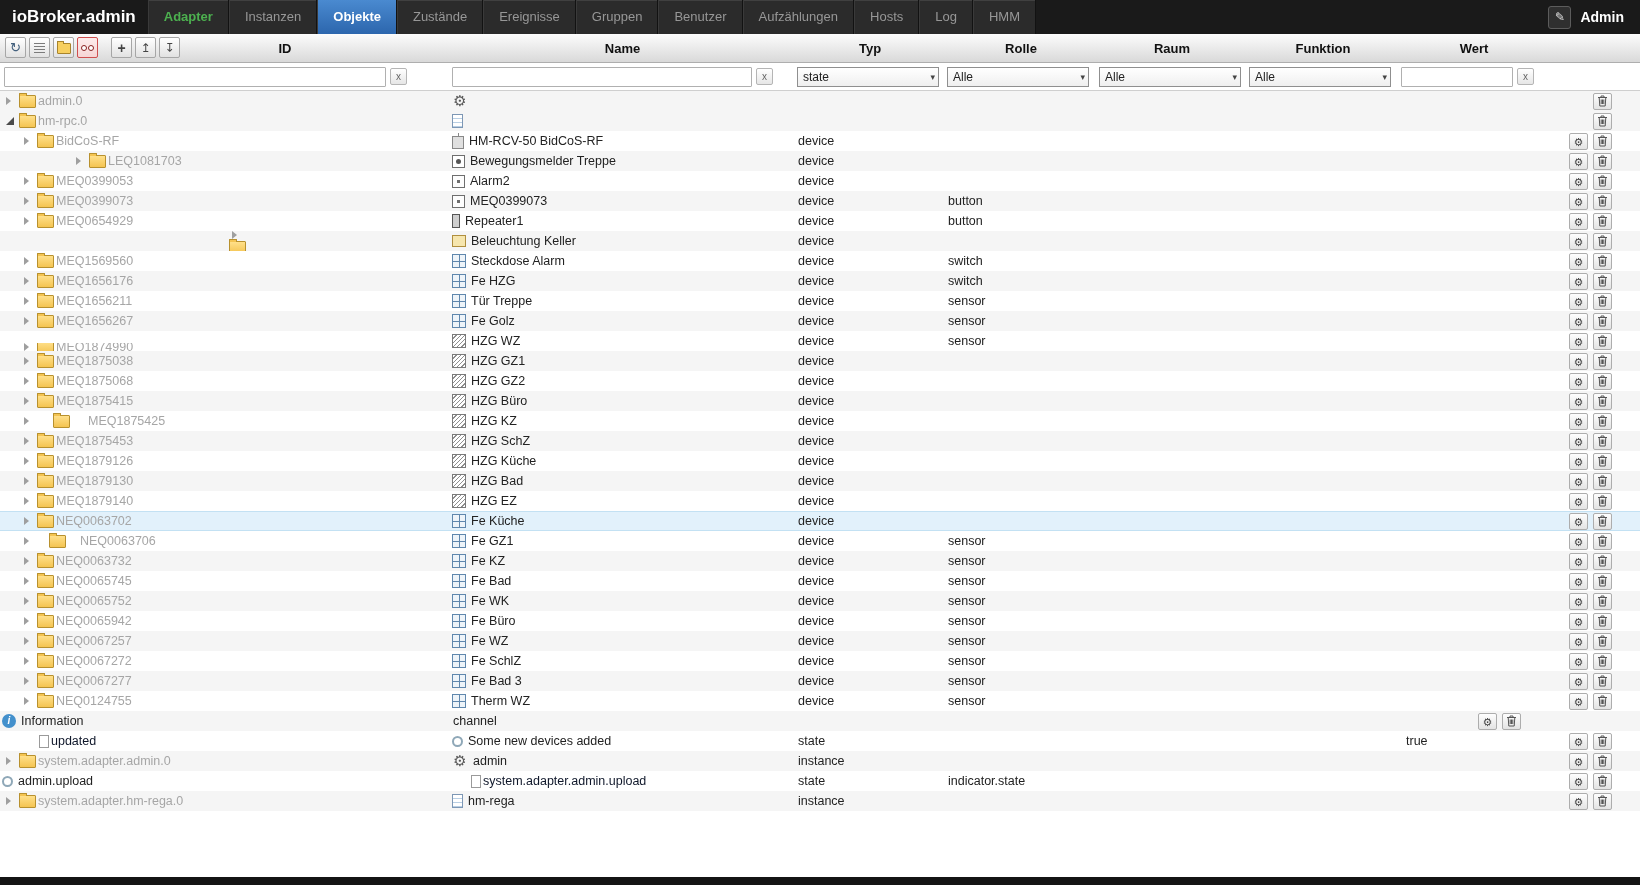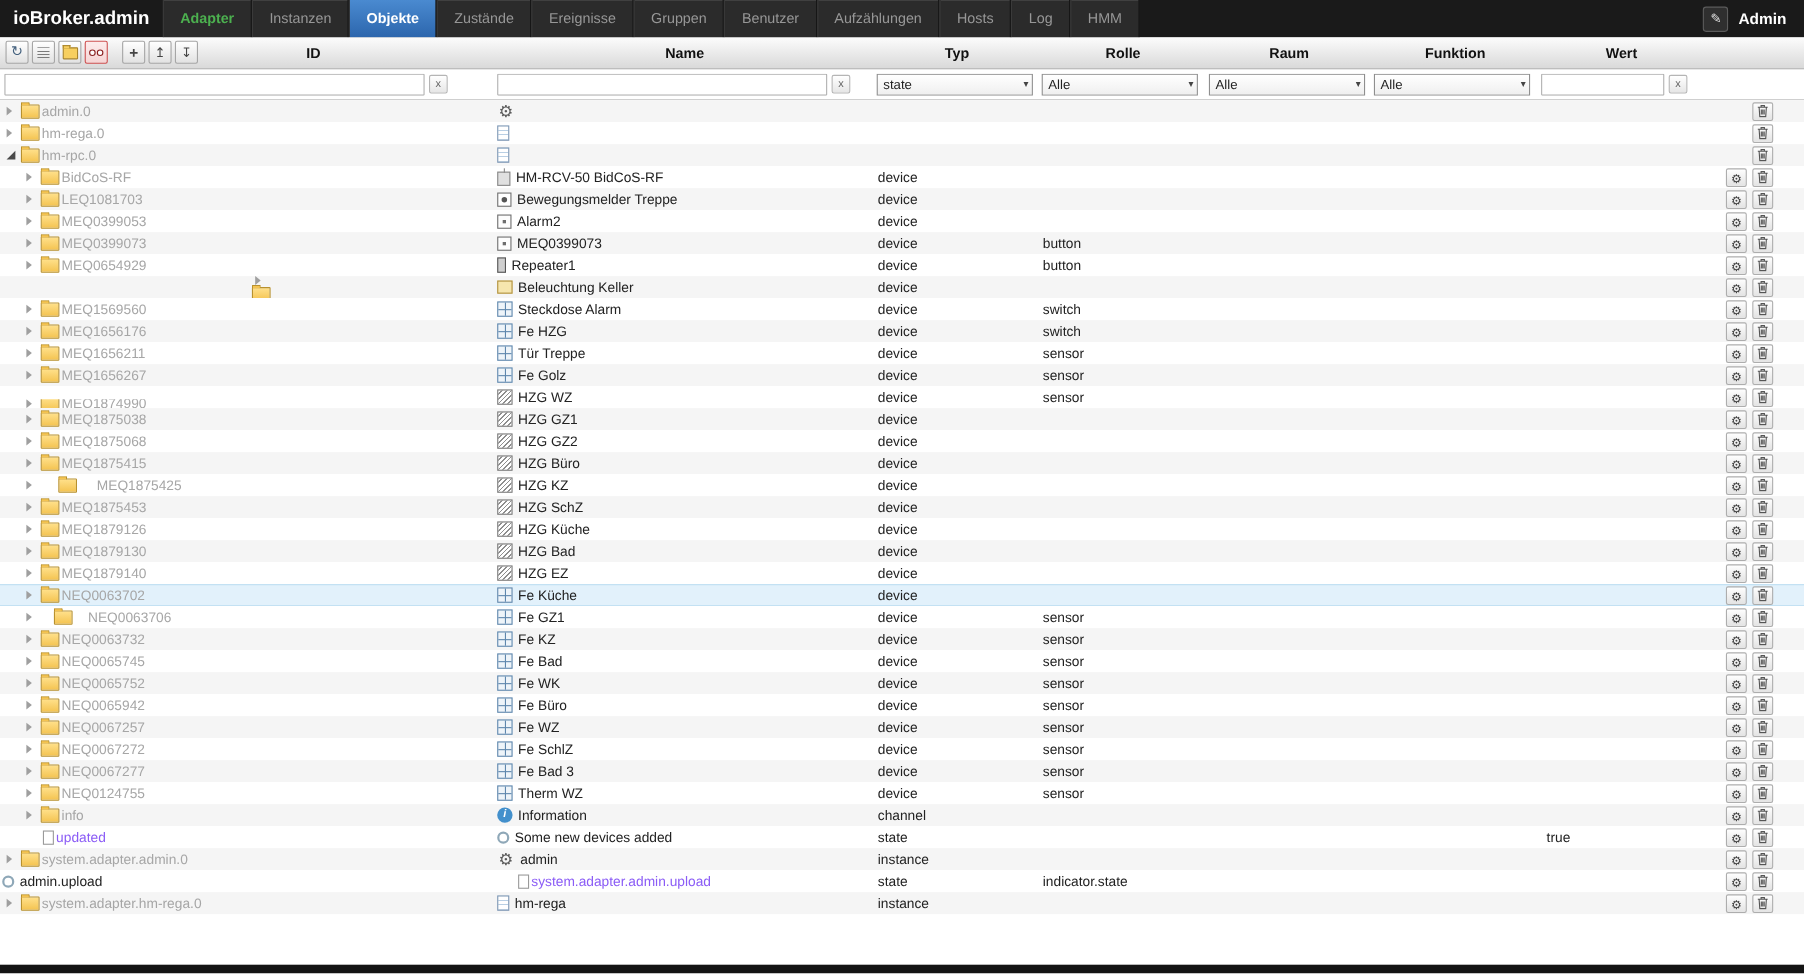--- a/index.html
+++ b/index.html
@@ -74,21 +74,21 @@
   .sel-arrow{font-size:9px;color:#444;}
 
   
   .table-body{}
   .row{height:20px;font-size:12.5px;color:#222;}
   .row--a{background:#f5f5f5;}
   .row--b{background:#fff;}
   .row--sel{background:#e2f1fb;box-shadow:inset 0 1px 0 #c3e1f3,inset 0 -1px 0 #c3e1f3;}
   .cell{display:flex;align-items:center;overflow:hidden;white-space:nowrap;padding-left:3px;}
   .tree-cell{padding-left:4px;}
-  .oid{margin-left:2px;color:#8b5cf6;}
+  .oid{margin-left:2px;color:#0f172a;}
   .oid--virtual{color:#a6a6a6;}
   .name-cell{padding-left:2px;}
   .wert-cell{padding-left:7px;}
   .actions-cell{justify-content:flex-end;padding-right:28px;}
 
   
   .tw{flex:none;width:13px;height:9px;position:relative;}
   .tw-collapsed::before{content:"";position:absolute;left:2px;top:0;width:0;height:0;border-top:4px solid transparent;border-bottom:4px solid transparent;border-left:5px solid #9f9f9f;}
   .tw-expanded::before{content:"";position:absolute;left:2px;top:0;width:0;height:0;border-bottom:8px solid #4a4a4a;border-left:8px solid transparent;}
   .node-ico{flex:none;margin-left:2px;}
@@ -245,68 +245,44 @@
     <div class="cell wert-cell"></div>
     <div class="cell actions-cell">
 
       <button class="act-btn">
         <svg width="11" height="12" viewBox="0 0 11 12">
           <path d="M1 2.5 H10 M4 2.5 V1 H7 V2.5 M2.2 2.5 L2.8 11 H8.2 L8.8 2.5 M4.2 4.5 V9 M5.5 4.5 V9 M6.8 4.5 V9" stroke="#555" stroke-width="1" fill="none"></path>
         </svg>
       </button>
     </div>
   </div>
-    <div class="grid row row--b">
+    <div class="grid row row--a">
     <div class="cell tree-cell" style="padding-left: 4px;">
-      <span class="tw tw-collapsed"></span>
-      <span class="node-ico tree-folder"></span>
-      <span class="oid oid--virtual">hm-rega.0</span>
+      <span class="tw tw-expanded"></span>
+      <span class="node-ico tree-folder"></span>
+      <span class="oid oid--virtual">hm-rpc.0</span>
     </div>
     <div class="cell name-cell">
       <span class="nicon i-doc"></span>
       <span class="oname"></span>
     </div>
     <div class="cell"></div>
     <div class="cell"></div>
     <div class="cell"></div>
     <div class="cell"></div>
     <div class="cell wert-cell"></div>
     <div class="cell actions-cell">
 
       <button class="act-btn">
         <svg width="11" height="12" viewBox="0 0 11 12">
           <path d="M1 2.5 H10 M4 2.5 V1 H7 V2.5 M2.2 2.5 L2.8 11 H8.2 L8.8 2.5 M4.2 4.5 V9 M5.5 4.5 V9 M6.8 4.5 V9" stroke="#555" stroke-width="1" fill="none"></path>
         </svg>
       </button>
     </div>
   </div>
-    <div class="grid row row--a">
-    <div class="cell tree-cell" style="padding-left: 4px;">
-      <span class="tw tw-expanded"></span>
-      <span class="node-ico tree-folder"></span>
-      <span class="oid oid--virtual">hm-rpc.0</span>
-    </div>
-    <div class="cell name-cell">
-      <span class="nicon i-doc"></span>
-      <span class="oname"></span>
-    </div>
-    <div class="cell"></div>
-    <div class="cell"></div>
-    <div class="cell"></div>
-    <div class="cell"></div>
-    <div class="cell wert-cell"></div>
-    <div class="cell actions-cell">
-
-      <button class="act-btn">
-        <svg width="11" height="12" viewBox="0 0 11 12">
-          <path d="M1 2.5 H10 M4 2.5 V1 H7 V2.5 M2.2 2.5 L2.8 11 H8.2 L8.8 2.5 M4.2 4.5 V9 M5.5 4.5 V9 M6.8 4.5 V9" stroke="#555" stroke-width="1" fill="none"></path>
-        </svg>
-      </button>
-    </div>
-  </div>
     <div class="grid row row--b">
     <div class="cell tree-cell" style="padding-left: 22px;">
       <span class="tw tw-collapsed"></span>
       <span class="node-ico tree-folder"></span>
       <span class="oid oid--virtual">BidCoS-RF</span>
     </div>
     <div class="cell name-cell">
       <span class="nicon i-hm"></span>
       <span class="oname">HM-RCV-50 BidCoS-RF</span>
     </div>
@@ -320,21 +296,21 @@
           <span class="g-gear"></span>
         </button>
       <button class="act-btn">
         <svg width="11" height="12" viewBox="0 0 11 12">
           <path d="M1 2.5 H10 M4 2.5 V1 H7 V2.5 M2.2 2.5 L2.8 11 H8.2 L8.8 2.5 M4.2 4.5 V9 M5.5 4.5 V9 M6.8 4.5 V9" stroke="#555" stroke-width="1" fill="none"></path>
         </svg>
       </button>
     </div>
   </div>
     <div class="grid row row--a">
-    <div class="cell tree-cell" style="padding-left: 22px;">
+    <div class="cell tree-cell" style="padding-left: 38px; margin-left: 36px;">
       <span class="tw tw-collapsed"></span>
       <span class="node-ico tree-folder"></span>
       <span class="oid oid--virtual">LEQ1081703</span>
     </div>
     <div class="cell name-cell">
       <span class="nicon i-motion"></span>
       <span class="oname">Bewegungsmelder Treppe</span>
     </div>
     <div class="cell">device</div>
     <div class="cell"></div>
@@ -1048,25 +1024,20 @@
           <span class="g-gear"></span>
         </button>
       <button class="act-btn">
         <svg width="11" height="12" viewBox="0 0 11 12">
           <path d="M1 2.5 H10 M4 2.5 V1 H7 V2.5 M2.2 2.5 L2.8 11 H8.2 L8.8 2.5 M4.2 4.5 V9 M5.5 4.5 V9 M6.8 4.5 V9" stroke="#555" stroke-width="1" fill="none"></path>
         </svg>
       </button>
     </div>
   </div>
     <div class="grid row row--a">
-    <div class="cell tree-cell" style="padding-left: 22px;">
-      <span class="tw tw-collapsed"></span>
-      <span class="node-ico tree-folder"></span>
-      <span class="oid oid--virtual">info</span>
-    </div>
     <div class="cell name-cell">
       <span class="nicon i-info"></span>
       <span class="oname">Information</span>
     </div>
     <div class="cell">channel</div>
     <div class="cell"></div>
     <div class="cell"></div>
     <div class="cell"></div>
     <div class="cell wert-cell"></div>
     <div class="cell actions-cell">

